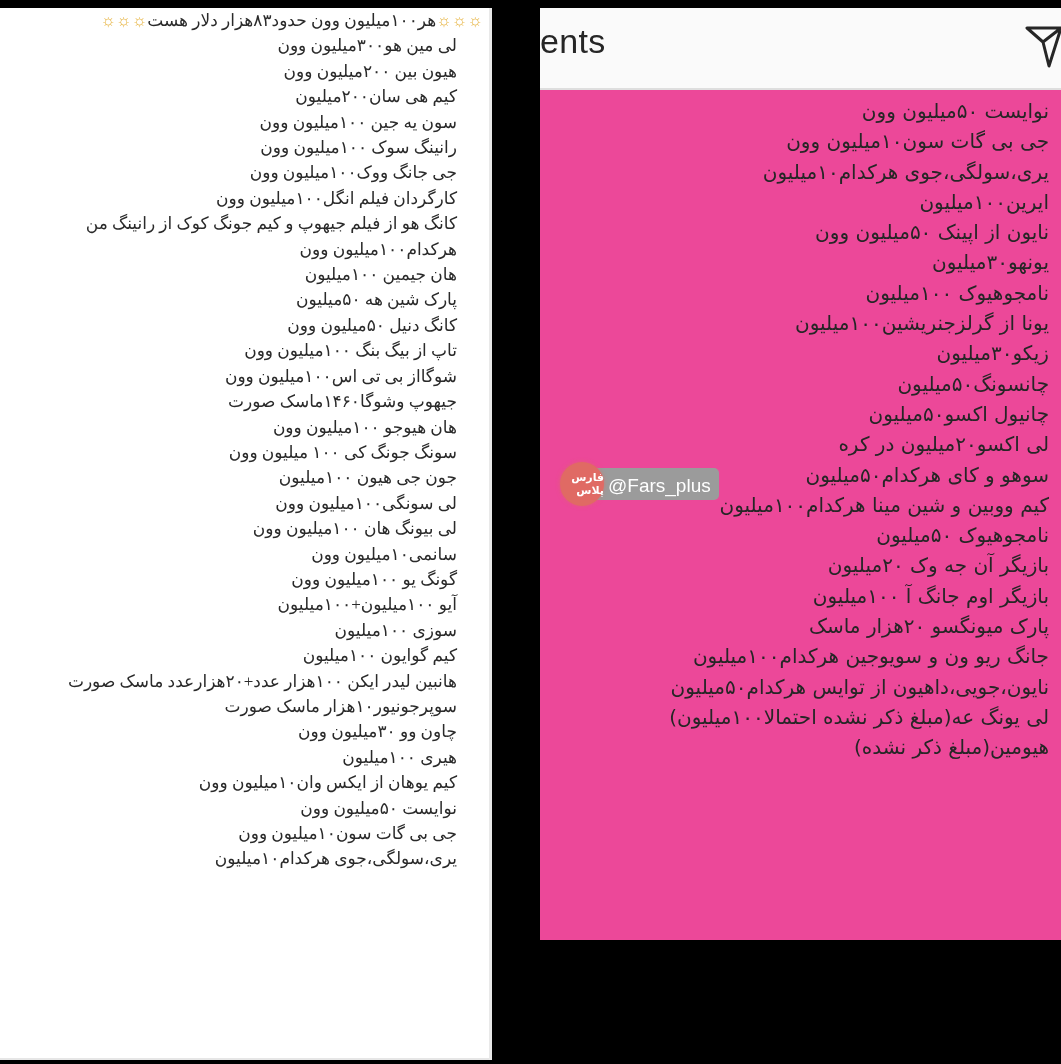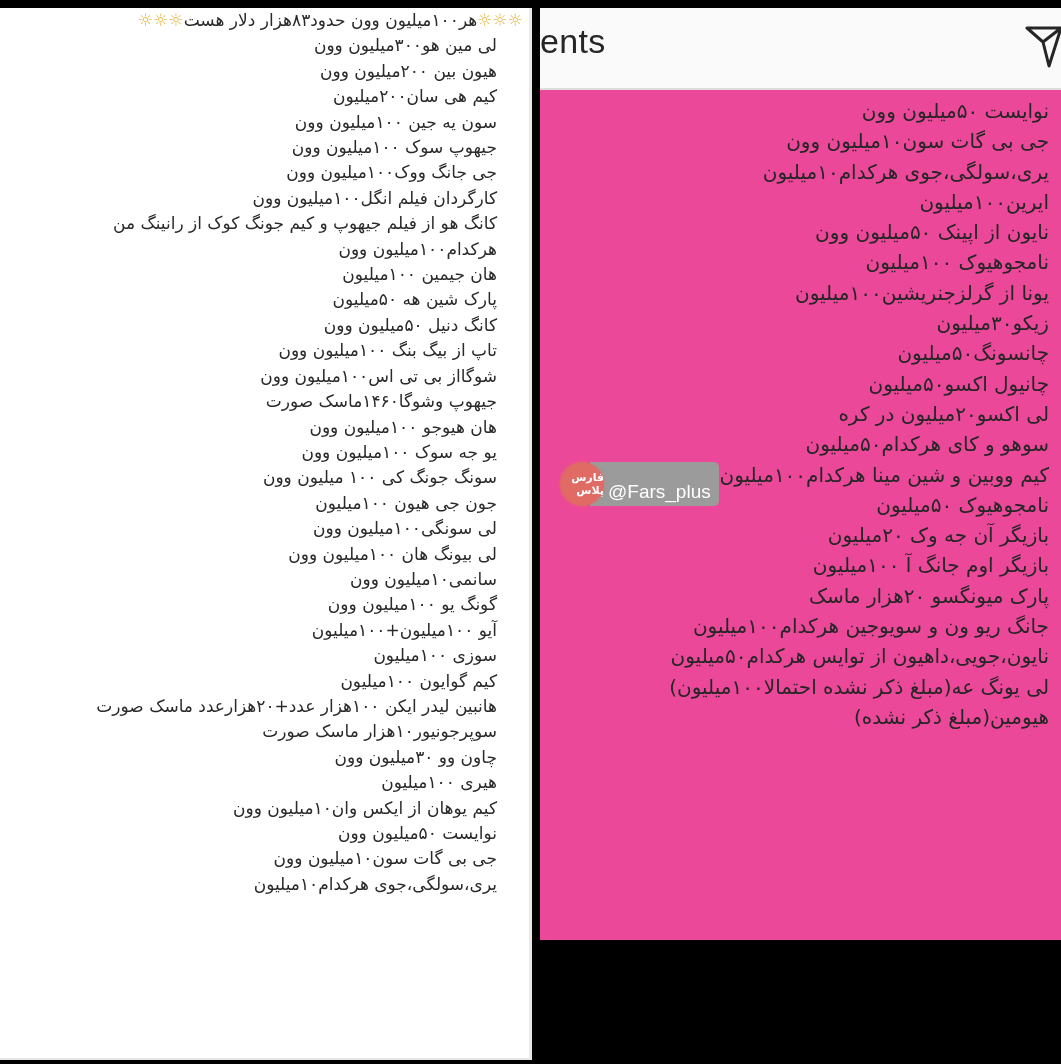--- a/index.html
+++ b/index.html
@@ -1,65 +1,64 @@
 <!DOCTYPE html>
 <html><head>
 <meta charset="utf-8">
 <style>
   html, body { margin:0; padding:0; }
   body { width:1061px; height:1064px; background:#000; position:relative; overflow:hidden;
          font-family:"DejaVu Sans", sans-serif; }
-  .left-panel { position:absolute; left:0; top:8px; width:532px; height:1052px; background:#fff;
-                border-right:3px solid #e9e9e9; box-sizing:border-box; overflow:hidden; }
+  .left-panel { position:absolute; left:0; top:8px; width:492px; height:1052px; background:#fff;
+                border-right:3px solid #e9e9e9; box-sizing:border-box; overflow:hidden;font-family:Liberation Serif, serif; }
   .left-list { direction:rtl; text-align:right; padding:0 32px 0 0; margin:0; list-style:none; }
   .left-list li { font-size:17px; line-height:25.4px; color:#2a2a2a; white-space:nowrap; }
   .left-list li.heading { padding-right:0; margin-right:-26px; }
   .sun { color:#e8b84c; font-size:17px; }
   .left-bottom-line { position:absolute; left:0; right:0; bottom:0; height:2px; background:#e6e6e6; }
 
   .right-panel { position:absolute; left:540px; top:8px; width:521px; height:932px; background:#ec4899; overflow:hidden; }
   .header { height:80px; background:#fafafa; border-bottom:2px solid #dedede; position:relative; }
   .header-title { position:absolute; left:0; top:14px; font-family:"Liberation Sans", sans-serif;
                   font-size:34px; color:#262626; letter-spacing:0.3px; }
   .send-icon { position:absolute; right:0; top:14px; width:36px; height:48px; }
   .right-list { direction:rtl; text-align:right; list-style:none; margin:0; padding:6px 12px 0 0; }
   .right-list li { font-size:20px; line-height:30.3px; color:#262626; white-space:nowrap; }
 
   .watermark { position:absolute; left:560px; top:462px; height:44px; display:flex; align-items:center; }
   .wm-logo { width:44px; height:44px; border-radius:50%; background:#e06a64; color:#fff; font-size:11px;
              display:flex; align-items:center; justify-content:center; position:relative; z-index:2;
              box-shadow:0 0 4px rgba(224,106,100,0.6); font-weight:bold; direction:rtl; }
   .wm-handle { background:#9b9b9b; color:#fff; font-family:"Liberation Sans", sans-serif; font-size:19px;
-               height:28px; line-height:28px; padding:16px 8px 0 18px; margin-left:-14px; border-radius:0 5px 5px 0; }
+               height:28px; line-height:28px; padding:4px 8px 0 18px; margin-left:-14px; border-radius:0 5px 5px 0; }
 </style>
 </head>
 <body>
 
 <div class="left-panel">
   <ul class="left-list" id="left-list">
     <li class="heading">
       <span class="sun">☼</span><span class="sun">☼</span><span class="sun">☼</span><span>هر۱۰۰میلیون وون حدود۸۳هزار دلار هست</span><span class="sun">☼</span><span class="sun">☼</span><span class="sun">☼</span>
     </li>
   <li>لی مین هو۳۰۰میلیون وون</li>
       <li>هیون بین ۲۰۰میلیون وون</li>
       <li>کیم هی سان۲۰۰میلیون</li>
       <li>سون یه جین ۱۰۰میلیون وون</li>
-      <li>جیهوپ سوک ۱۰۰میلیون وون</li>
+      <li>رانینگ سوک ۱۰۰میلیون وون</li>
       <li>جی جانگ ووک۱۰۰میلیون وون</li>
       <li>کارگردان فیلم انگل۱۰۰میلیون وون</li>
       <li>کانگ هو از فیلم جیهوپ و کیم جونگ کوک از رانینگ من</li>
       <li>هرکدام۱۰۰میلیون وون</li>
       <li>هان جیمین ۱۰۰میلیون</li>
       <li>پارک شین هه ۵۰میلیون</li>
       <li>کانگ دنیل ۵۰میلیون وون</li>
       <li>تاپ از بیگ بنگ ۱۰۰میلیون وون</li>
       <li>شوگااز بی تی اس۱۰۰میلیون وون</li>
       <li>جیهوپ وشوگا۱۴۶۰ماسک صورت</li>
       <li>هان هیوجو ۱۰۰میلیون وون</li>
-      <li>یو جه سوک ۱۰۰میلیون وون</li>
       <li>سونگ جونگ کی ۱۰۰ میلیون وون</li>
       <li>جون جی هیون ۱۰۰میلیون</li>
       <li>لی سونگی۱۰۰میلیون وون</li>
       <li>لی بیونگ هان ۱۰۰میلیون وون</li>
       <li>سانمی۱۰میلیون وون</li>
       <li>گونگ یو ۱۰۰میلیون وون</li>
       <li>آیو ۱۰۰میلیون+۱۰۰میلیون</li>
       <li>سوزی ۱۰۰میلیون</li>
       <li>کیم گوایون ۱۰۰میلیون</li>
       <li>هانبین لیدر ایکن ۱۰۰هزار عدد+۲۰هزارعدد ماسک صورت</li>
@@ -80,20 +79,21 @@
     <svg class="send-icon" viewBox="0 0 36 48">
       <path d="M2 6 L36 6 L18 20 Z M18 20 L24 44 L36 6" fill="none" stroke="#262626" stroke-width="3" stroke-linejoin="round"></path>
     </svg>
   </div>
   <ul class="right-list" id="right-list">
       <li>نوایست ۵۰میلیون وون</li>
       <li>جی بی گات سون۱۰میلیون وون</li>
       <li>یری،سولگی،جوی هرکدام۱۰میلیون</li>
       <li>ایرین۱۰۰میلیون</li>
       <li>نایون از اپینک ۵۰میلیون وون</li>
+      <li>یونهو۳۰میلیون</li>
       <li>نامجوهیوک ۱۰۰میلیون</li>
       <li>یونا از گرلزجنریشین۱۰۰میلیون</li>
       <li>زیکو۳۰میلیون</li>
       <li>چانسونگ۵۰میلیون</li>
       <li>چانیول اکسو۵۰میلیون</li>
       <li>لی اکسو۲۰میلیون در کره</li>
       <li>سوهو و کای هرکدام۵۰میلیون</li>
       <li>کیم ووبین و شین مینا هرکدام۱۰۰میلیون</li>
       <li>نامجوهیوک ۵۰میلیون</li>
       <li>بازیگر آن جه وک ۲۰میلیون</li>

